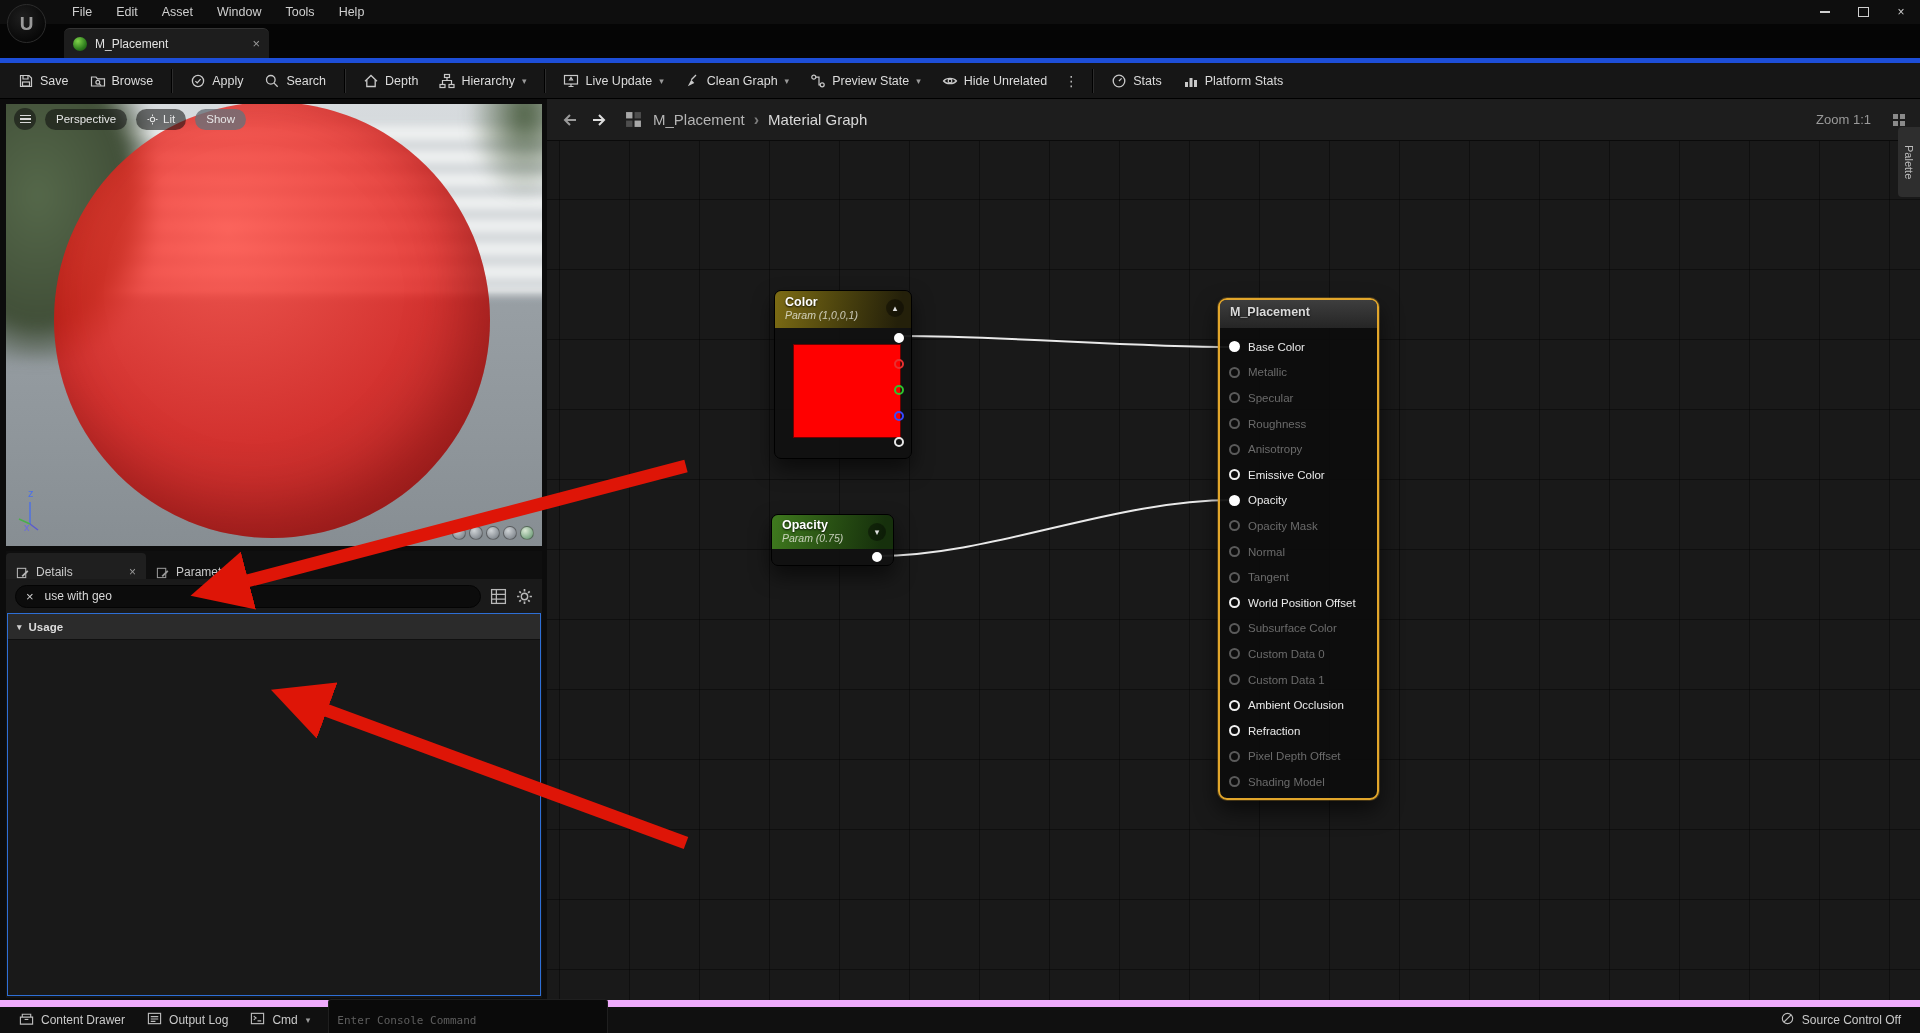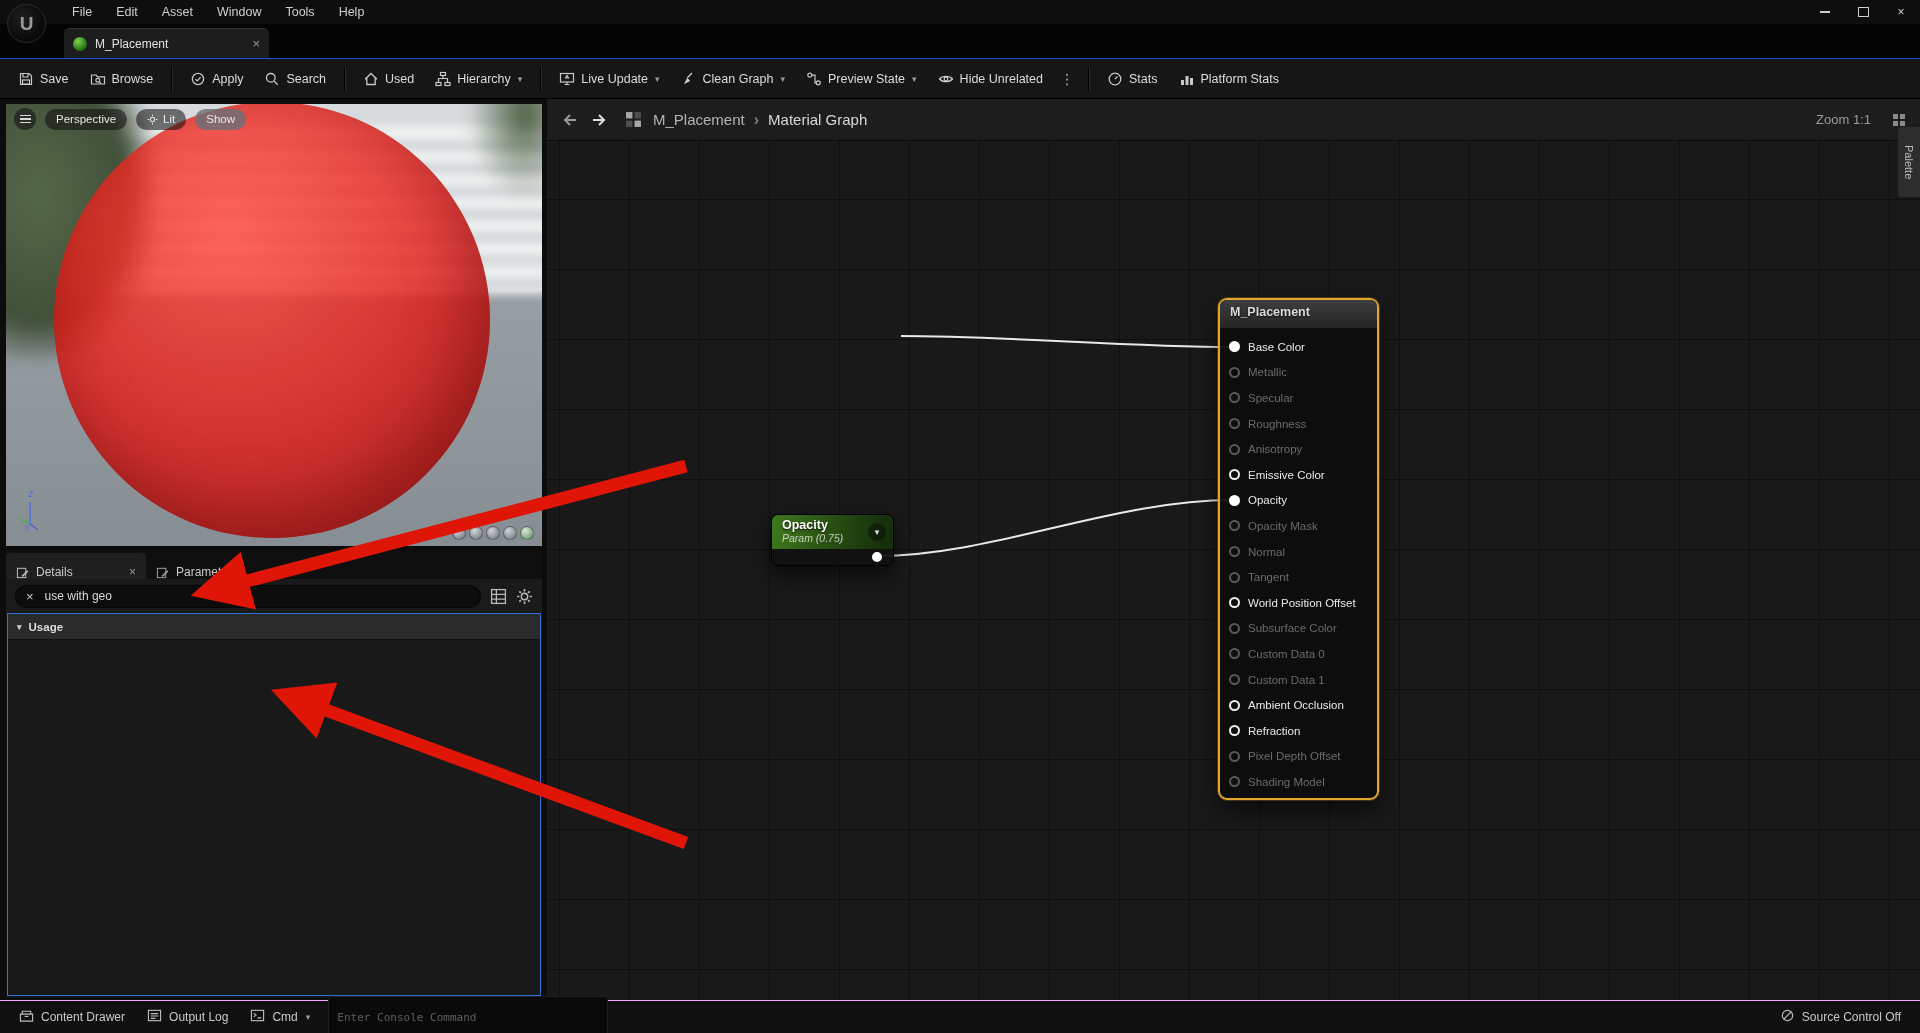--- a/index.html
+++ b/index.html
@@ -25,21 +25,21 @@
     display:flex;align-items:flex-end;padding-left:64px;box-sizing:border-box;}
   #asset-tab{width:205px;height:30px;background:#1d1d1d;border-radius:6px 6px 0 0;
     border-top:1px solid #343434;display:flex;align-items:center;gap:8px;padding:0 9px;box-sizing:border-box;}
   .mat-sphere{width:14px;height:14px;border-radius:50%;
     background:radial-gradient(circle at 35% 30%,#7fd24a,#2e7d1e 60%,#14400c);}
   #asset-tab .tab-title{color:#e2e2e2;font-size:12px;}
   #asset-tab .tab-close{margin-left:auto;color:#9a9a9a;font-size:13px;line-height:13px;}
 
   
   #toolbar{position:absolute;left:0;top:58px;width:1920px;height:41px;background:#161616;
-    border-top:1px solid #1d4ed8;border-bottom:1px solid #000;display:flex;align-items:center;
+    border-top:5px solid #1d4ed8;border-bottom:1px solid #000;display:flex;align-items:center;
     padding:0 8px;box-sizing:border-box;gap:1px;}
   .tb-btn{display:flex;align-items:center;gap:6px;padding:0 10px;height:30px;border-radius:3px;
     color:#dcdcdc;font-size:12.5px;white-space:nowrap;}
   .tb-btn svg{display:block;}
   .caret{font-size:9px;color:#9a9a9a;margin-left:1px;}
   .tb-sep{width:1px;height:24px;background:#000;box-shadow:1px 0 0 #2c2c2c;margin:0 7px;}
   .kebab{color:#bdbdbd;font-size:14px;padding:0 6px;}
 
   
   #viewport{position:absolute;left:6px;top:104px;width:536px;height:442px;overflow:hidden;background:#9aa0a5;}
@@ -146,21 +146,21 @@
   #material-node-pins{padding:6px 0 0 9px;}
   .pin-row{height:25.6px;display:flex;align-items:center;gap:8px;}
   .pin-dot{width:11px;height:11px;border-radius:50%;box-sizing:border-box;border:2px solid #5a5a5a;flex:none;}
   .pin-row.connected .pin-dot{background:#fff;border-color:#fff;}
   .pin-row.active .pin-dot{border-color:#f0f0f0;}
   .pin-label{font-size:11.5px;color:#6b6b6b;white-space:nowrap;}
   .pin-row.connected .pin-label,.pin-row.active .pin-label{color:#e9e9e9;}
 
   
   #status-bar{position:absolute;left:0;bottom:0;width:1920px;height:33px;background:#101010;
-    border-top:1px solid #f0abfc;display:flex;align-items:center;gap:2px;padding:0 9px;box-sizing:border-box;z-index:10;}
+    border-top:7px solid #f0abfc;display:flex;align-items:center;gap:2px;padding:0 9px;box-sizing:border-box;z-index:10;}
   .sb-btn{display:flex;align-items:center;gap:7px;color:#cacaca;font-size:12px;padding:0 10px;height:26px;border-radius:3px;}
   #console-input{width:262px;height:21px;background:#0a0a0a;border:1px solid #1f1f1f;border-radius:3px;
     color:#bdbdbd;font-family:"DejaVu Sans Mono",monospace;font-size:11px;padding:10px 8px;outline:none;margin-left:6px;}
   #console-input::placeholder{color:#5e5e5e;}
   #source-control{margin-left:auto;}
 
   
   #annotations{position:absolute;inset:0;z-index:60;pointer-events:none;}
 </style>
 </head>
@@ -236,21 +236,21 @@
       <span>Search</span>
     </div>
     <div class="tb-sep"></div>
     <div class="tb-btn">
       <span>
           <svg width="16" height="16" viewBox="0 0 16 16" fill="none" stroke="#c9c9c9" stroke-width="1.3">
             <path d="M2 8.2L8 2.5l6 5.7"></path>
             <path d="M3.8 7v6.5h8.4V7"></path>
           </svg>
         </span>
-      <span>Used</span>
+      <span>Depth</span>
     </div>
     <div class="tb-btn">
       <span>
           <svg width="16" height="16" viewBox="0 0 16 16" fill="none" stroke="#c9c9c9" stroke-width="1.2">
             <rect x="5.5" y="1.5" width="5" height="3"></rect>
             <rect x="1" y="11.5" width="5" height="3"></rect>
             <rect x="10" y="11.5" width="5" height="3"></rect>
             <path d="M8 4.5v3M8 7.5H3.5v4M8 7.5h4.5v4"></path>
           </svg>
         </span>
@@ -444,20 +444,37 @@
     </div>
     <div id="palette-tab">
       <span>Palette</span>
     </div>
 
     <svg id="wires" width="1373" height="901" viewBox="0 0 1373 901">
       <path d="M354 237 C460 237, 580 248, 686 248" fill="none" stroke="#e9e9e9" stroke-width="2"></path>
       <path d="M330 457 C445 457, 565 401, 686 401" fill="none" stroke="#e9e9e9" stroke-width="2"></path>
     </svg>
 
+    <div class="node" id="color-node">
+      <div class="node-header">
+        <div class="node-title">Color</div>
+        <div class="node-sub">Param (1,0,0,1)</div>
+        <div class="collapse-btn">▴</div>
+      </div>
+      <div class="node-body">
+        <div class="swatch"></div>
+        <div class="out-pins">
+          <span class="opin filled"></span>
+          <span class="opin r"></span>
+          <span class="opin g"></span>
+          <span class="opin b"></span>
+          <span class="opin"></span>
+        </div>
+      </div>
+    </div>
 
     <div class="node" id="opacity-node">
       <div class="node-header">
         <div class="node-title">Opacity</div>
         <div class="node-sub">Param (0.75)</div>
         <div class="collapse-btn">▾</div>
       </div>
       <span class="opin filled out-single"></span>
     </div>
 

